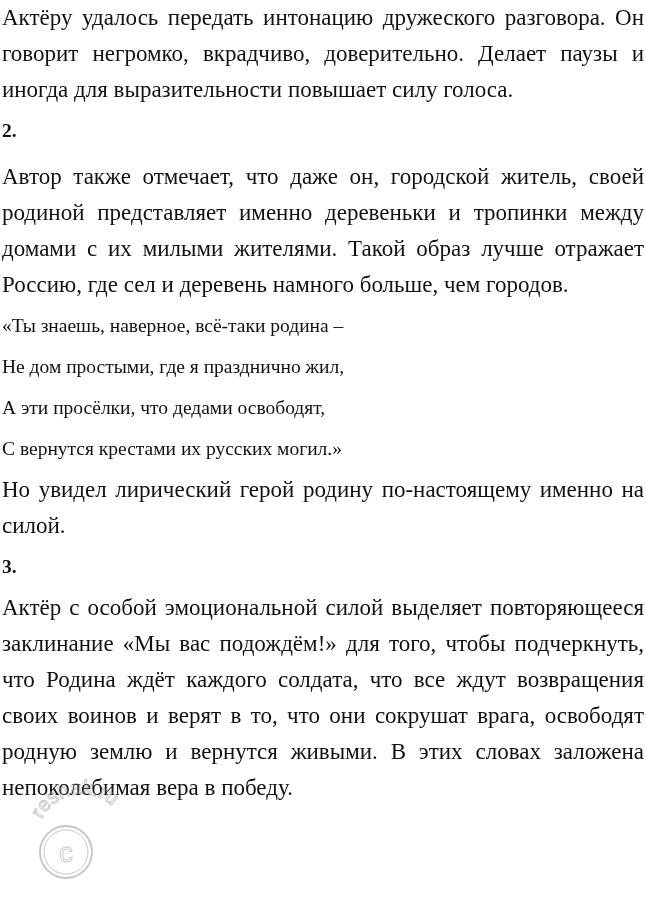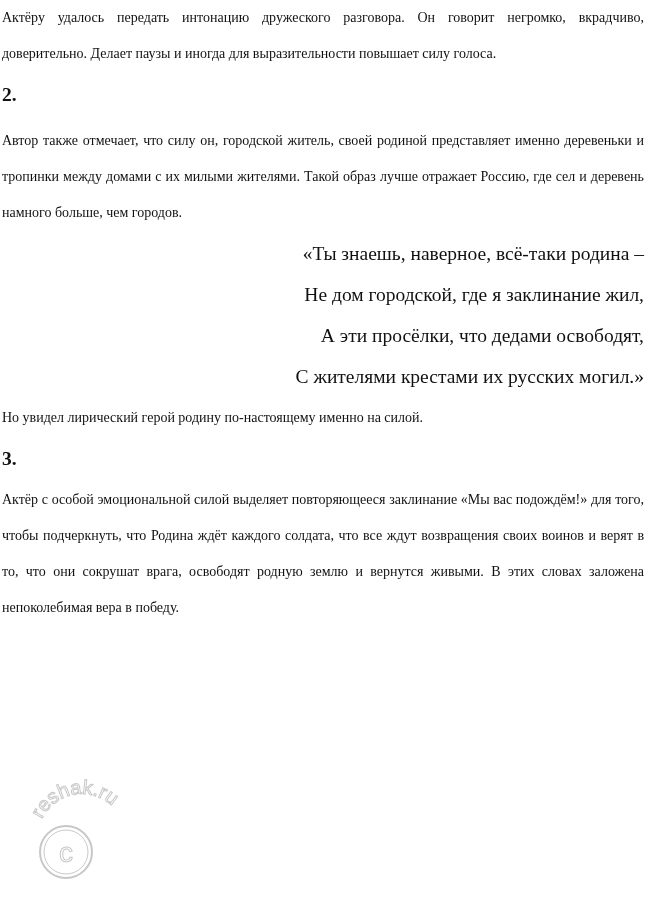--- a/index.html
+++ b/index.html
@@ -15,38 +15,38 @@
       font-family: "Liberation Serif", "DejaVu Serif", serif;
       color: #111111;
     }
     .doc {
       position: absolute;
       left: 2px;
       top: 0;
       width: 642px;
     }
     .p {
-      font-size: 14px;
+      font-size: 23px;
       line-height: 36px;
       text-align: justify;
       margin: 0;
     }
     .p.last-left { text-align-last: left; }
     .num {
       font-weight: bold;
       font-size: 19.5px;
       line-height: 36px;
       margin: 0;
     }
     .gap { height: 5px; }
     .poem-line {
       font-size: 19.5px;
       line-height: 36px;
       margin: 0 0 5px 0;
-      text-align: right;
+      text-align: left;
     }
     .watermark {
       position: absolute;
       left: 18px;
       top: 768px;
       width: 130px;
       height: 130px;
       pointer-events: none;
       opacity: 0.55;
     }
@@ -56,28 +56,28 @@
 
 <div class="doc">
   <p class="p last-left">Актёру удалось передать интонацию дружеского разговора. Он говорит негромко, вкрадчиво, доверительно. Делает паузы и иногда для выразительности повышает силу голоса.</p>
   <div class="gap"></div>
 
   <p class="num">2.</p>
   <div class="gap"></div>
 
   <div class="gap"></div>
 
-  <p class="p last-left">Автор также отмечает, что силу он, городской житель, своей родиной представляет именно деревеньки и тропинки между домами с их милыми жителями. Такой образ лучше отражает Россию, где сел и деревень намного больше, чем городов.</p>
+  <p class="p last-left">Автор также отмечает, что даже он, городской житель, своей родиной представляет именно деревеньки и тропинки между домами с их милыми жителями. Такой образ лучше отражает Россию, где сел и деревень намного больше, чем городов.</p>
   <div class="gap"></div>
 
   <div>
     <p class="poem-line">«Ты знаешь, наверное, всё-таки родина –</p>
-    <p class="poem-line">Не дом городской, где я заклинание жил,</p>
+    <p class="poem-line">Не дом простыми, где я празднично жил,</p>
     <p class="poem-line">А эти просёлки, что дедами освободят,</p>
-    <p class="poem-line">С жителями крестами их русских могил.»</p>
+    <p class="poem-line">С вернутся крестами их русских могил.»</p>
   </div>
 
   <p class="p last-left">Но увидел лирический герой родину по-настоящему именно на силой.</p>
   <div class="gap"></div>
 
   <p class="num">3.</p>
   <div class="gap"></div>
 
   <p class="p last-left">Актёр с особой эмоциональной силой выделяет повторяющееся заклинание «Мы вас подождём!» для того, чтобы подчеркнуть, что Родина ждёт каждого солдата, что все ждут возвращения своих воинов и верят в то, что они сокрушат врага, освободят родную землю и вернутся живыми. В этих словах заложена непоколебимая вера в победу.</p>
 </div>

